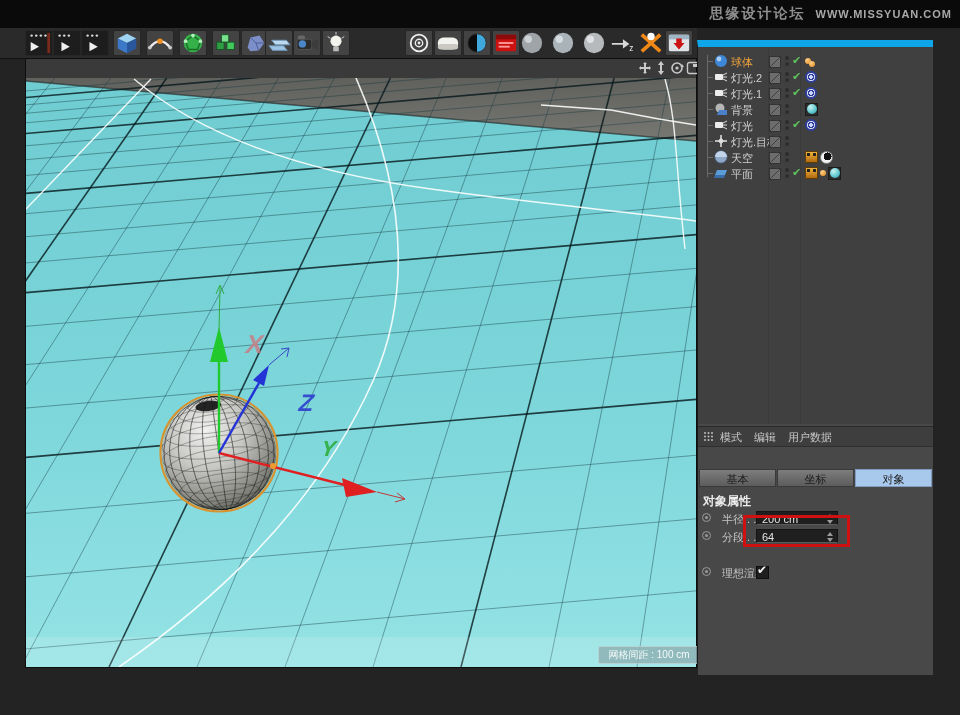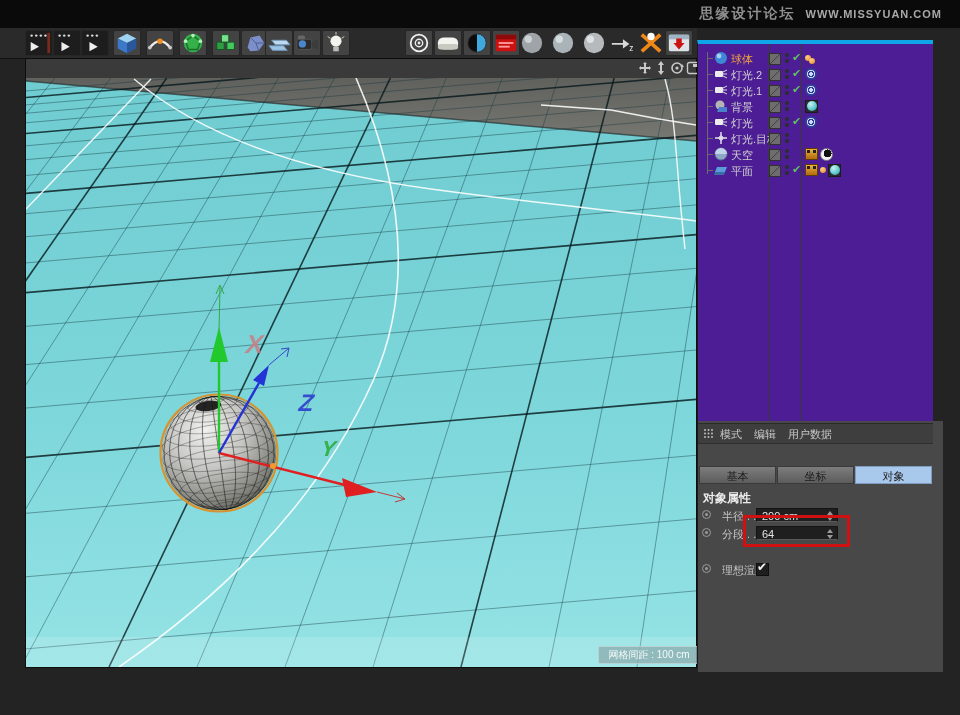--- a/index.html
+++ b/index.html
@@ -1,40 +1,40 @@
 <!DOCTYPE html>
 <html><head>
 <meta charset="utf-8">
 <style>
   html,body{margin:0;padding:0;background:#202020;}
   #app{position:relative;width:960px;height:715px;overflow:hidden;
        font-family:"Liberation Sans","DejaVu Sans",sans-serif;background:#232323;}
   .abs{position:absolute;}
   
   #topbar{left:0;top:0;width:960px;height:28px;background:#0a0a0a;display:flex;
-          align-items:center;justify-content:flex-end;padding-right:18px;box-sizing:border-box;}
+          align-items:center;justify-content:flex-end;padding-right:8px;box-sizing:border-box;}
   #topbar .wm1{color:#8f8f8f;font-weight:bold;font-size:14px;letter-spacing:2px;margin-right:10px;}
   #topbar .wm2{color:#a8a8a8;font-weight:bold;font-size:11px;letter-spacing:1px;}
   
   #toolbar{left:0;top:28px;width:697px;height:30px;background:#2a2a2a;border-bottom:1px solid #121212;}
   .tile{position:absolute;top:2px;width:28px;height:26px;background:#434343;border:1px solid #262626;
         border-radius:2px;box-sizing:border-box;overflow:hidden;}
   .tile.dark{background:#1d1d1d;}
   .tile.flat{background:transparent;border-color:transparent;}
   
   #viewport{left:25px;top:58px;width:670px;height:608px;border:1px solid #0d0d0d;box-sizing:content-box;background:#3a3a3a;}
   #vp-header{position:absolute;left:0;top:0;width:670px;height:19px;background:#3a3a3a;
              border-bottom:1px solid #2c2c2c;}
   #vp-svg{position:absolute;left:0;top:19px;}
   .vpctl{position:absolute;top:2px;width:14px;height:14px;}
   #grid-chip{position:absolute;left:572px;top:587px;width:100px;height:16px;background:rgba(140,175,178,.8);
              border:1px solid rgba(255,255,255,.35);border-radius:2px;color:#f4fafa;font-size:10px;
              line-height:15px;text-align:center;}
   
-  #panel{left:697px;top:40px;width:236px;height:628px;background:#4c1d95;border-top:4px solid #0ea5e9;
+  #panel{left:697px;top:40px;width:236px;height:628px;background:#404040;border-top:7px solid #0ea5e9;
          border-left:1px solid #1a1a1a;box-sizing:border-box;}
   .colsep{position:absolute;top:0;width:1px;height:377px;background:#3a3a3a;}
   #treeline{position:absolute;left:9px;top:8px;width:1px;height:122px;background:#6b6b6b;}
   .orow{position:absolute;left:0;width:235px;height:16px;font-size:11px;color:#cfcfcf;}
   .orow .stub{position:absolute;left:9px;top:8px;width:6px;height:1px;background:#6b6b6b;}
   .orow .oicon{position:absolute;left:16px;top:1px;width:14px;height:14px;}
   .orow .olabel{position:absolute;left:33px;top:2px;white-space:nowrap;}
   .orow.sel .olabel{color:#f0a43c;}
   .laysq{position:absolute;left:71px;top:3px;width:10px;height:10px;background:linear-gradient(135deg,#6d6d6d 46%,#3f3f3f 47%,#3f3f3f 53%,#6d6d6d 54%);border:1px solid #323232;}
   .vdots{position:absolute;left:87px;top:3px;width:4px;height:10px;}
@@ -48,21 +48,21 @@
              background:radial-gradient(circle,#cfd6ff 0 2px,#2c3f9e 2px 3px,#e8e8ef 3px);}
   .tagmat{width:13px;height:13px;background:#2c2c2c;border:1px solid #1c1c1c;box-sizing:border-box;
           display:flex;align-items:center;justify-content:center;}
   .tagmat i{width:10px;height:10px;border-radius:50%;background:radial-gradient(circle at 35% 30%,#c9f2f2,#59c7cd 60%,#2e8a92);display:block;}
   .tagcomp{width:13px;height:12px;background:linear-gradient(#f0b23c,#b06a10);border:1px solid #5e3c08;
            box-sizing:border-box;position:relative;}
   .tagcomp:before{content:"";position:absolute;left:1px;top:1px;width:3px;height:3px;background:#222;}
   .tagcomp:after{content:"";position:absolute;right:1px;top:1px;width:3px;height:3px;background:#222;}
   .tagbw{width:13px;height:13px;border-radius:50%;background:radial-gradient(circle at 60% 40%,#111 0 4px,#f2f2f2 4px);border:1px solid #888;box-sizing:border-box;}
   
-  #attr{position:absolute;left:0;top:377px;width:235px;height:251px;background:#484848;padding-left:10px;}
+  #attr{position:absolute;left:0;top:377px;width:235px;height:251px;background:#484848;}
   #attr-menu{position:absolute;left:0;top:2px;width:235px;height:19px;background:#3e3e3e;
              border-top:1px solid #2a2a2a;border-bottom:1px solid #2f2f2f;color:#c9c9c9;font-size:11px;}
   #attr-menu span.mi{position:absolute;top:3px;}
   #attr-objrow{position:absolute;left:0;top:24px;width:235px;height:18px;color:#e2e2e2;font-size:11px;}
   #attr-tabs{position:absolute;left:1px;top:45px;width:233px;height:18px;display:flex;gap:1px;}
   .atab{flex:1;background:linear-gradient(#7d7d7d,#5c5c5c);color:#1b1b1b;font-size:11px;text-align:center;
         line-height:18px;border:1px solid #3a3a3a;box-sizing:border-box;}
   .atab.sel{background:#a9c9ec;border-color:#7f9cc0;}
   #attr-section{position:absolute;left:5px;top:69px;color:#ececec;font-size:12px;font-weight:bold;}
   .arow{position:absolute;left:0;width:235px;height:16px;font-size:11px;color:#c4c4c4;}

